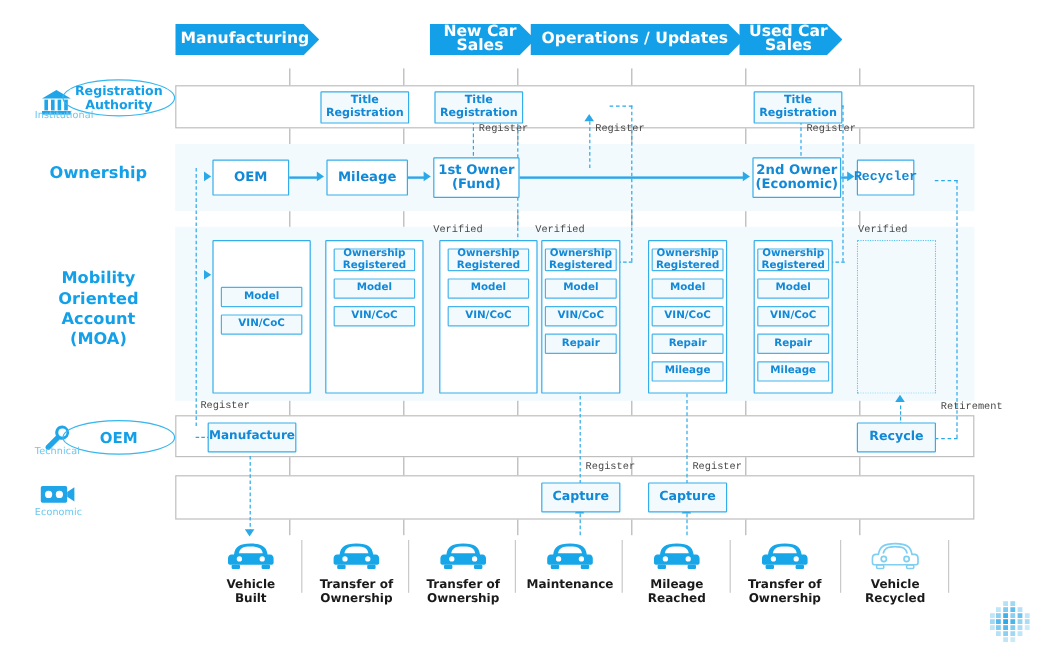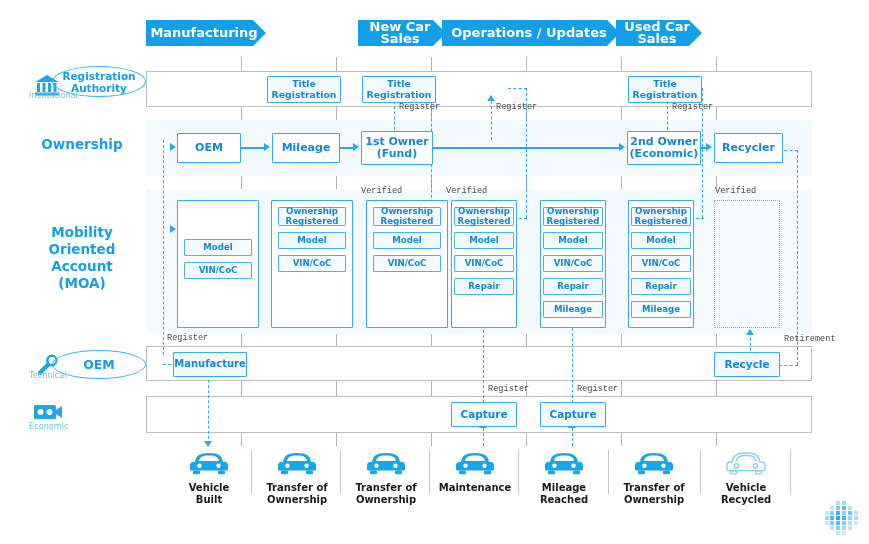--- a/index.html
+++ b/index.html
@@ -292,21 +292,21 @@
     <span>Mileage</span>
   </div>
   <div class="abs node" style="left:361px;top:131px;width:72px;height:34px;flex-direction:column;">
     <div>1st Owner</div>
     <div>(Fund)</div>
   </div>
   <div class="abs node" style="left:627px;top:131px;width:74px;height:34px;flex-direction:column;">
     <div>2nd Owner</div>
     <div>(Economic)</div>
   </div>
-  <div class="abs node" style="left:714px;top:133px;width:69px;height:30px;">
+  <div class="abs node" style="left:714px;top:133px;width:48px;height:30px;font-family:Liberation Mono, monospace;">
     <span>Recycler</span>
   </div>
 
   <div class="ln lnh" style="left:241px;top:147px;width:25px;"></div>
   <div class="arrow ar-r" style="left:264px;top:143.2px;"></div>
   <div class="ln lnh" style="left:340px;top:147px;width:15px;"></div>
   <div class="arrow ar-r" style="left:353px;top:143.2px;"></div>
   <div class="ln lnh" style="left:433px;top:147px;width:187px;"></div>
   <div class="arrow ar-r" style="left:619px;top:143.2px;"></div>
   <div class="ln lnh" style="left:701px;top:147px;width:7px;"></div>

